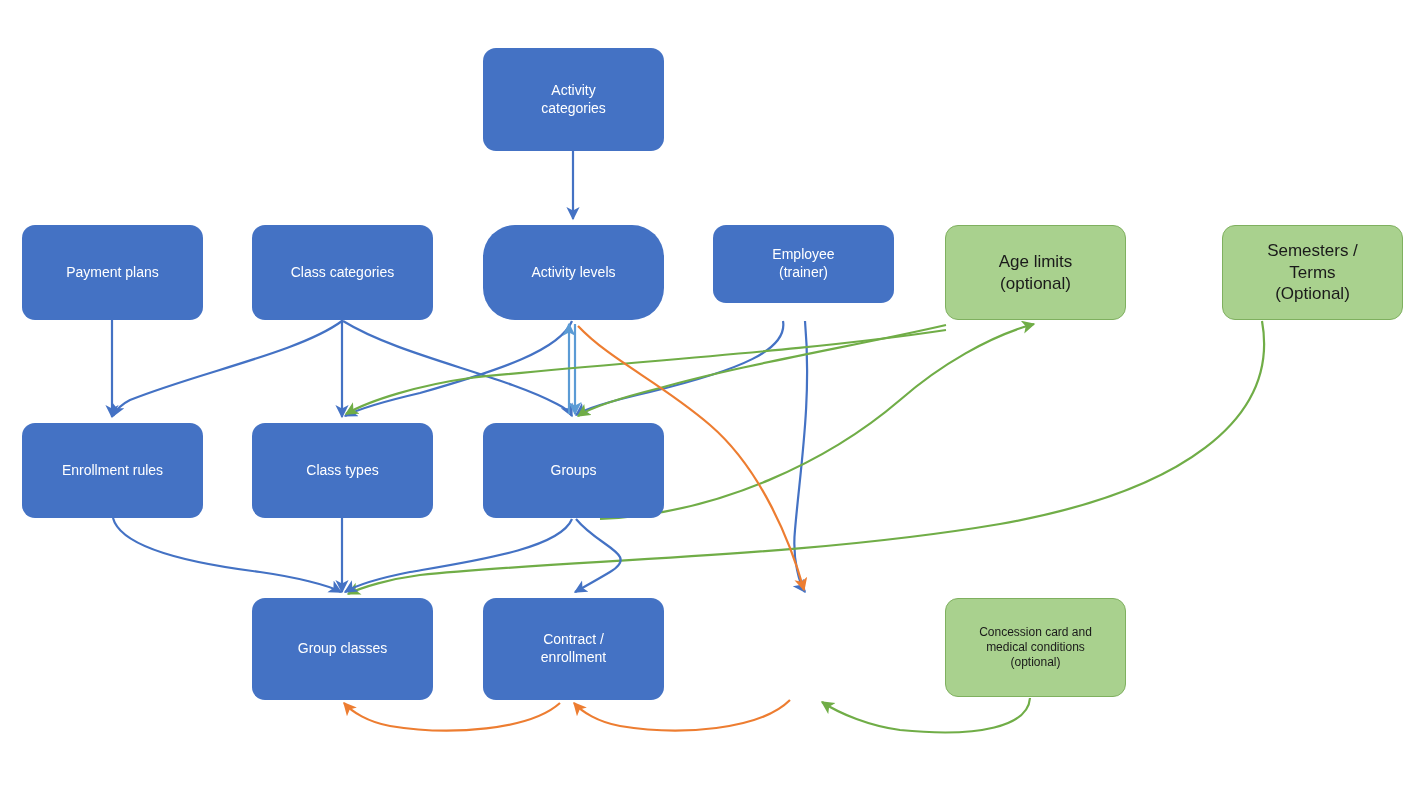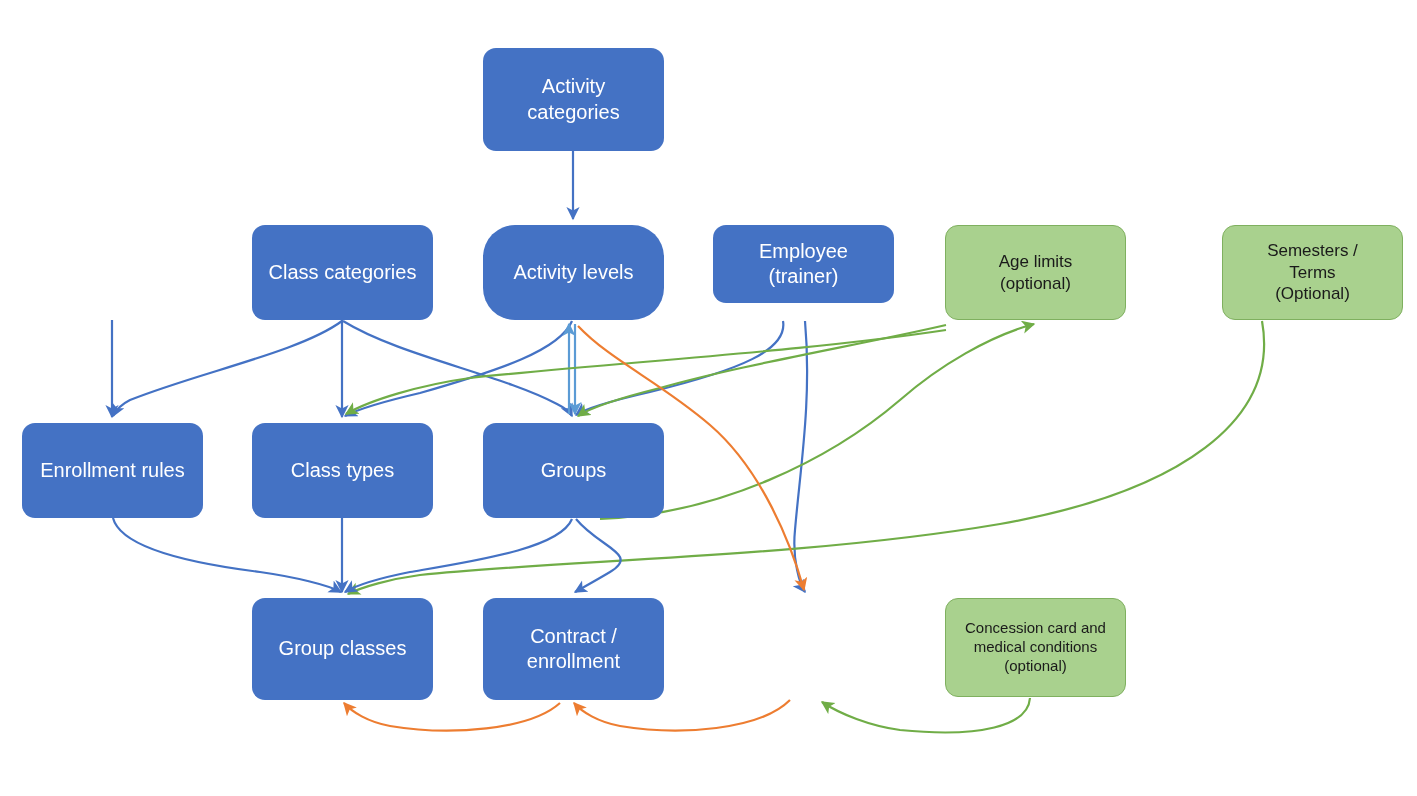--- a/index.html
+++ b/index.html
@@ -31,30 +31,30 @@
     text-align: center;
     border-radius: 13px;
     line-height: 1.26;
     white-space: pre-line;
     padding: 4px 8px;
     z-index: 2;
   }
   .node.blue {
     background: #4472C4;
     color: #FFFFFF;
-    font-size: 20px;
+    font-size: 14px;
   }
   .node.green {
     background: #A9D18E;
     color: #1A1A1A;
     border: 1px solid #7FB05F;
     font-size: 17px;
   }
   .node.green.small {
-    font-size: 15px;
+    font-size: 12px;
   }
 </style>
 </head>
 <body>
 
 <div id="canvas">
 
   <svg id="edges" viewBox="0 0 1417 796" xmlns="http://www.w3.org/2000/svg">
     <defs>
       <marker id="ah-blue" markerWidth="7" markerHeight="7" refX="5.4" refY="3" orient="auto" markerUnits="strokeWidth">
@@ -114,20 +114,21 @@
 
       <path d="M560,703 C530,730 450,736 390,726 C368,722 352,712 344,703" stroke="#ED7D31" marker-end="url(#ah-orange)"></path>
 
       <path d="M1030,698 C1028,726 980,738 900,730 C870,726 840,714 822,702" stroke="#70AD47" marker-end="url(#ah-green)"></path>
     </g>
   </svg>
 
   <div class="node blue" style="left:483px; top:48px; width:181px; height:103px;">Activity
 categories</div>
 
+  <div class="node blue" style="left:22px; top:225px; width:181px; height:95px;">Payment plans</div>
 
   <div class="node blue" style="left:252px; top:225px; width:181px; height:95px;">Class categories</div>
 
   <div class="node blue" style="left:483px; top:225px; width:181px; height:95px;border-radius:32px;">Activity levels</div>
 
   <div class="node blue" style="left:713px; top:225px; width:181px; height:78px;">Employee
 (trainer)</div>
 
   <div class="node green" style="left:945px; top:225px; width:181px; height:95px;">Age limits
 (optional)</div>

